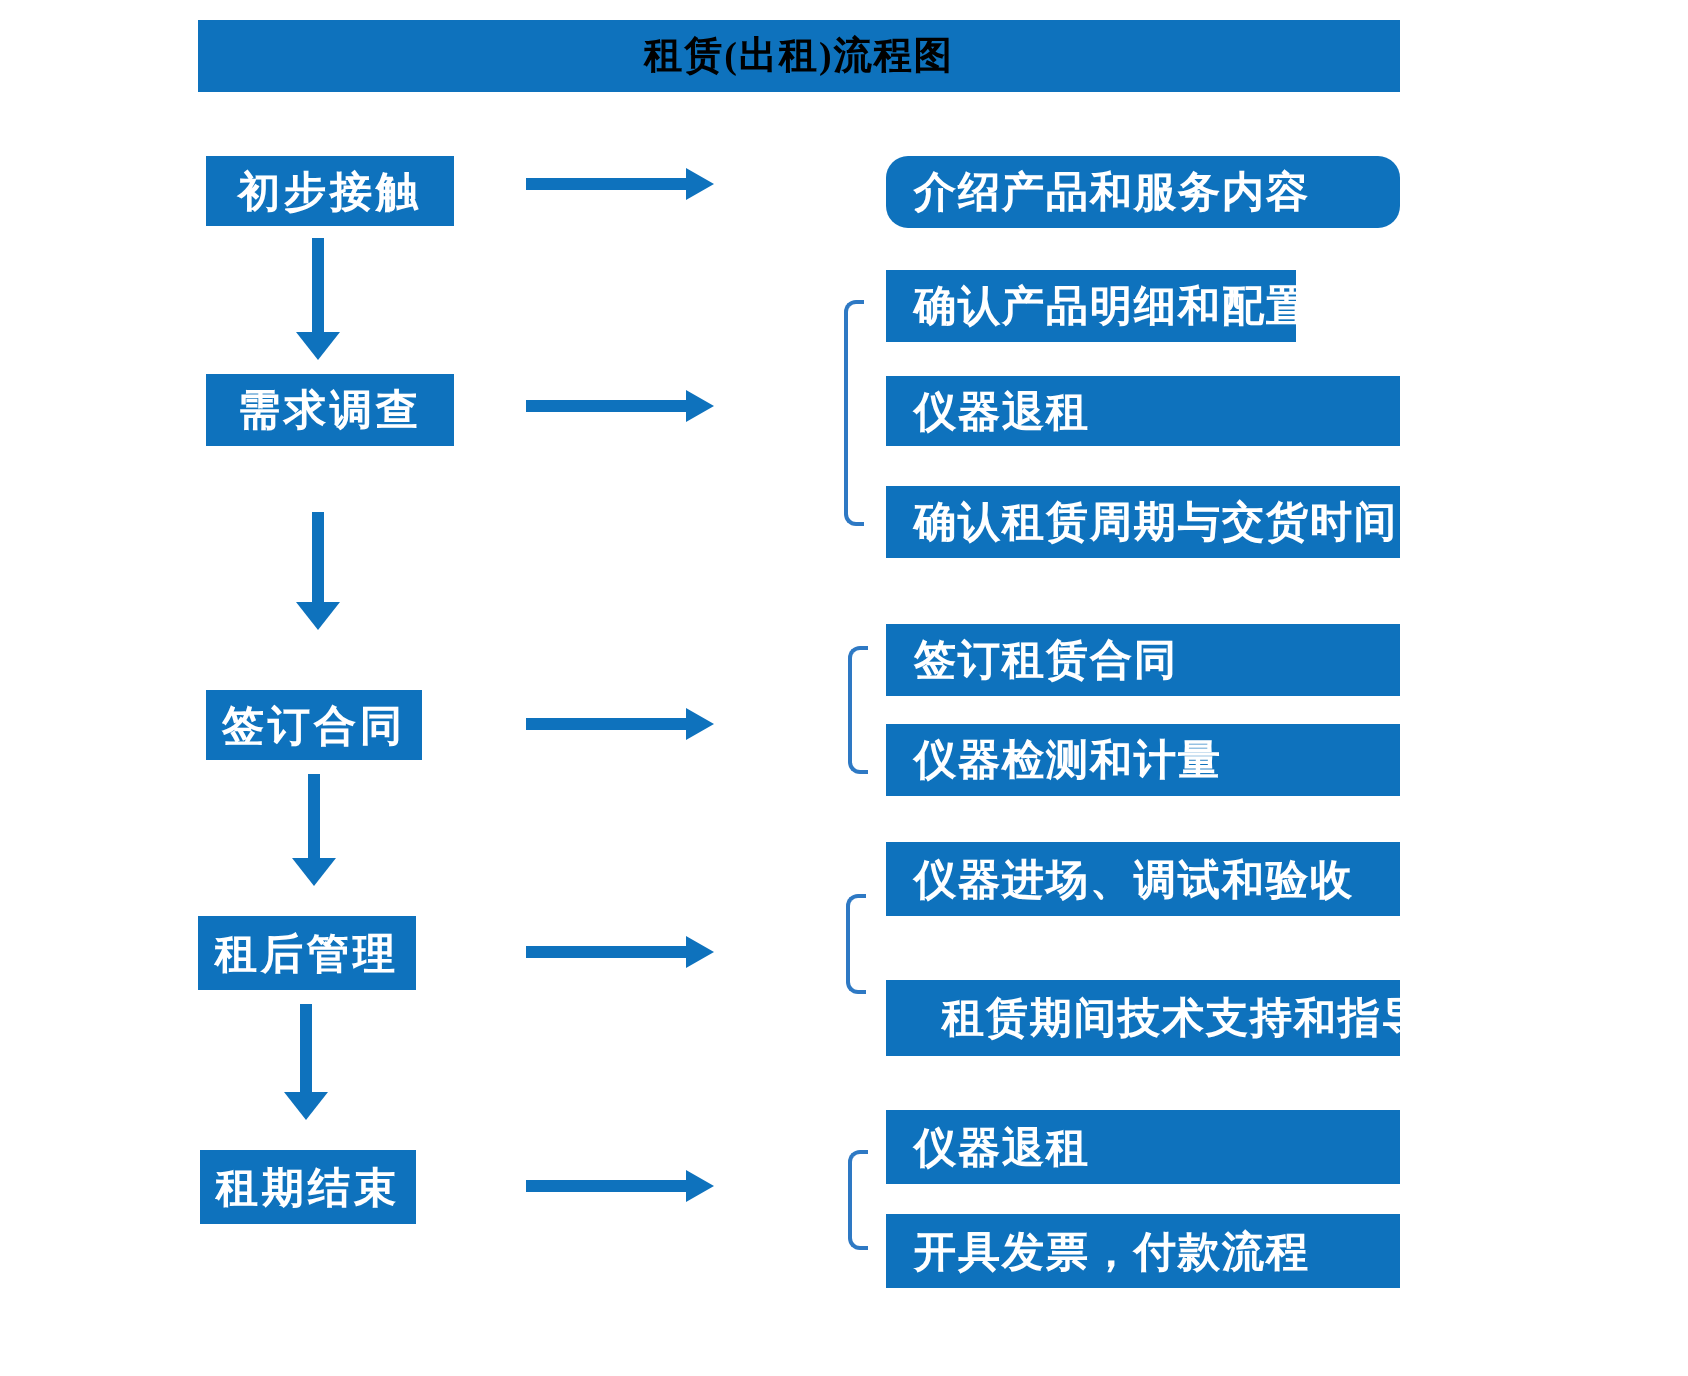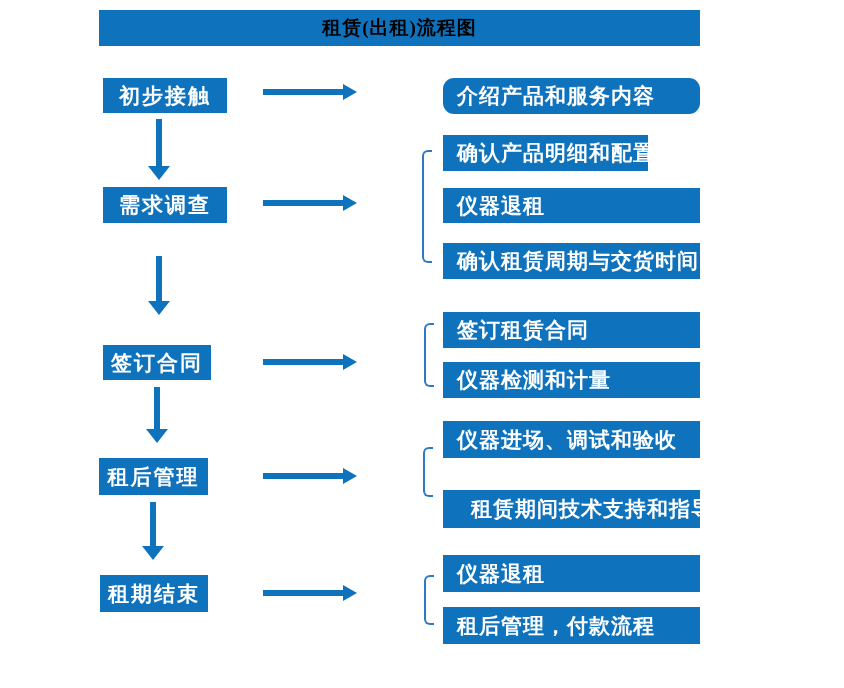--- a/index.html
+++ b/index.html
@@ -125,15 +125,15 @@
   <div class="box detail-box" style="left:443px;top:188px;width:257px;height:35px;">仪器退租</div>
   <div class="box detail-box" style="left:443px;top:243px;width:257px;height:36px;text-align:right;">确认租赁周期与交货时间</div>
 
   <div class="box detail-box" style="left:443px;top:312px;width:257px;height:36px;">签订租赁合同</div>
   <div class="box detail-box" style="left:443px;top:362px;width:257px;height:36px;">仪器检测和计量</div>
 
   <div class="box detail-box" style="left:443px;top:421px;width:257px;height:37px;">仪器进场、调试和验收</div>
   <div class="box detail-box" style="left:443px;top:490px;width:257px;height:38px;padding-left:28px;">租赁期间技术支持和指导</div>
 
   <div class="box detail-box" style="left:443px;top:555px;width:257px;height:37px;">仪器退租</div>
-  <div class="box detail-box" style="left:443px;top:607px;width:257px;height:37px;">租后管理，付款流程</div>
+  <div class="box detail-box" style="left:443px;top:607px;width:257px;height:37px;">开具发票，付款流程</div>
 
 </div>
 
 </body></html>

